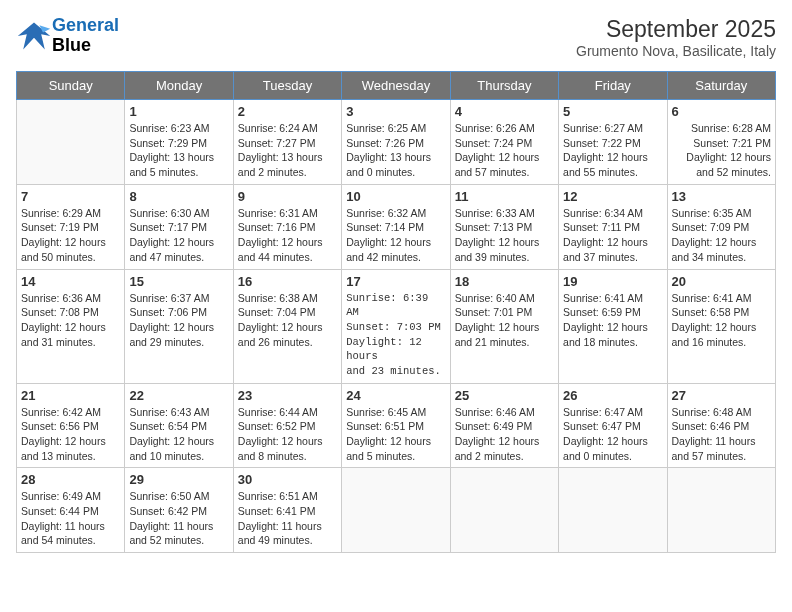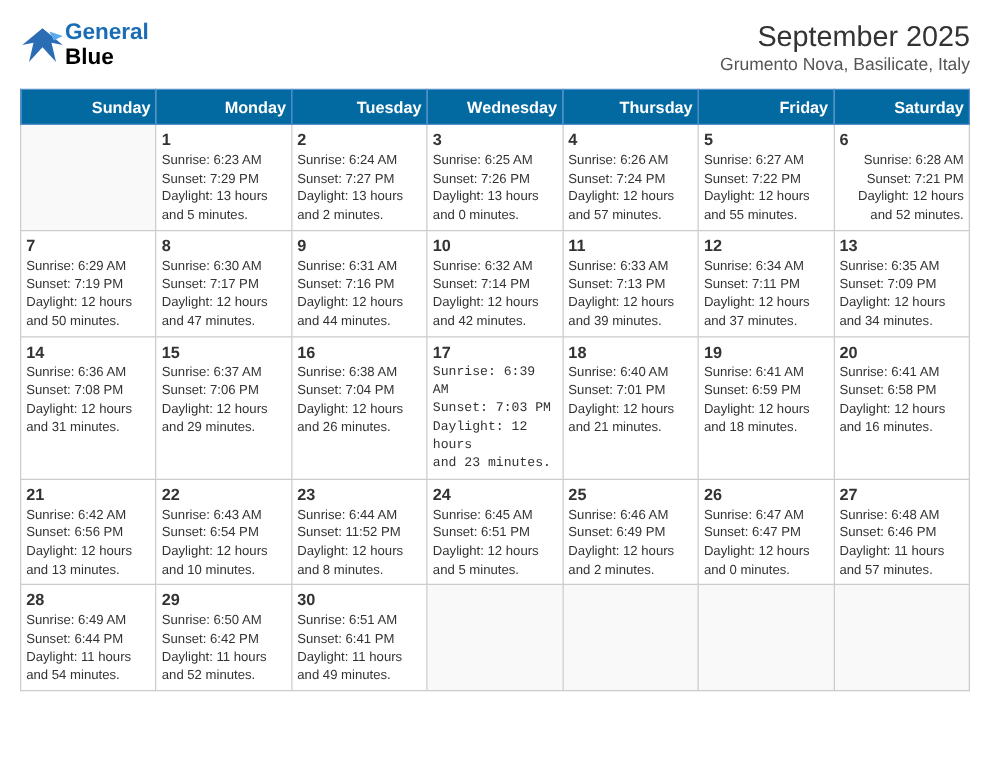--- a/index.html
+++ b/index.html
@@ -45,26 +45,26 @@
     .subtitle {
       font-size: 14px;
       color: #555;
     }
     .calendar {
       width: 100%;
       border-collapse: collapse;
       font-size: 11px;
     }
     .calendar th {
-      background: #0369a1;
+      background: #737373;
       color: #fff;
       padding: 6px 4px;
-      text-align: right;
+      text-align: center;
       font-size: 13px;
-      font-weight: bold;
+      font-weight: normal;
       border: 1px solid #5590cc;
     }
     .calendar td {
       border: 1px solid #ccc;
       vertical-align: top;
       padding: 4px;
       width: 108px;
       min-height: 70px;
     }
     .day-number {
@@ -279,21 +279,21 @@
         <td>
           <span class="day-number">22</span>
           <div class="day-info" style="white-space: pre-line;">Sunrise: 6:43 AM
 Sunset: 6:54 PM
 Daylight: 12 hours
 and 10 minutes.</div>
         </td>
         <td>
           <span class="day-number">23</span>
           <div class="day-info" style="white-space: pre-line;">Sunrise: 6:44 AM
-Sunset: 11:52 PM
+Sunset: 6:52 PM
 Daylight: 12 hours
 and 8 minutes.</div>
         </td>
         <td>
           <span class="day-number">24</span>
           <div class="day-info" style="white-space: pre-line;">Sunrise: 6:45 AM
 Sunset: 6:51 PM
 Daylight: 12 hours
 and 5 minutes.</div>
         </td>

